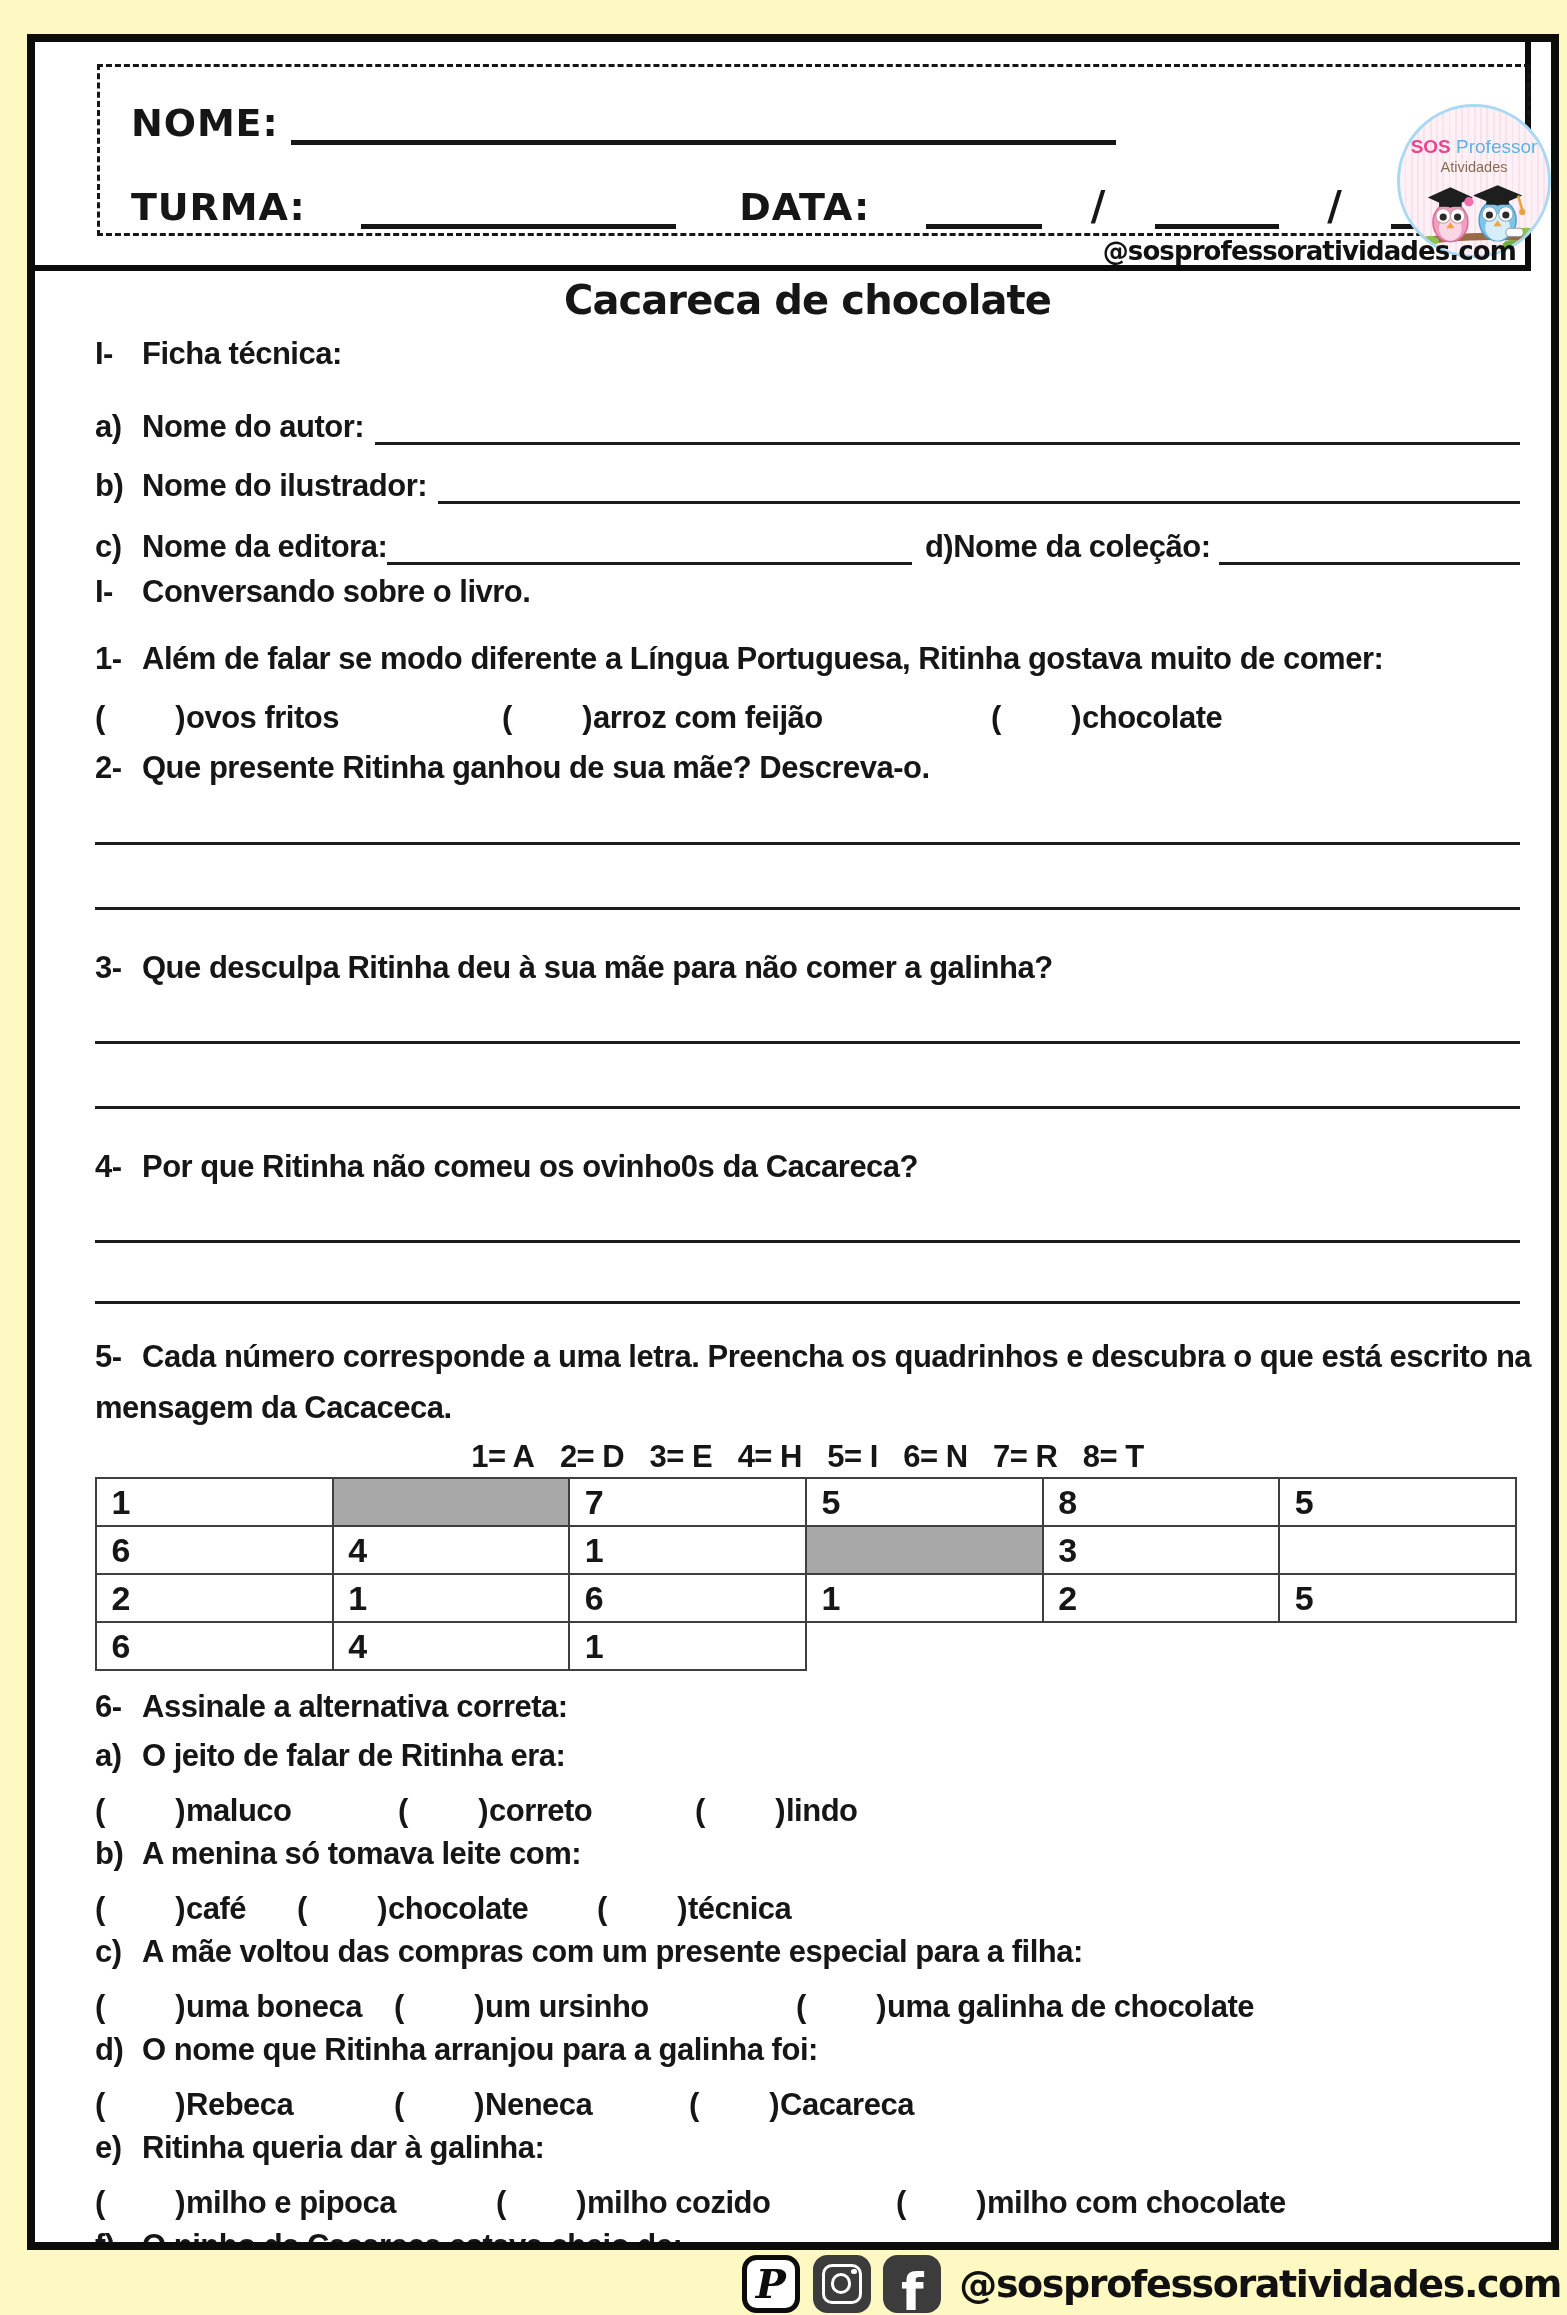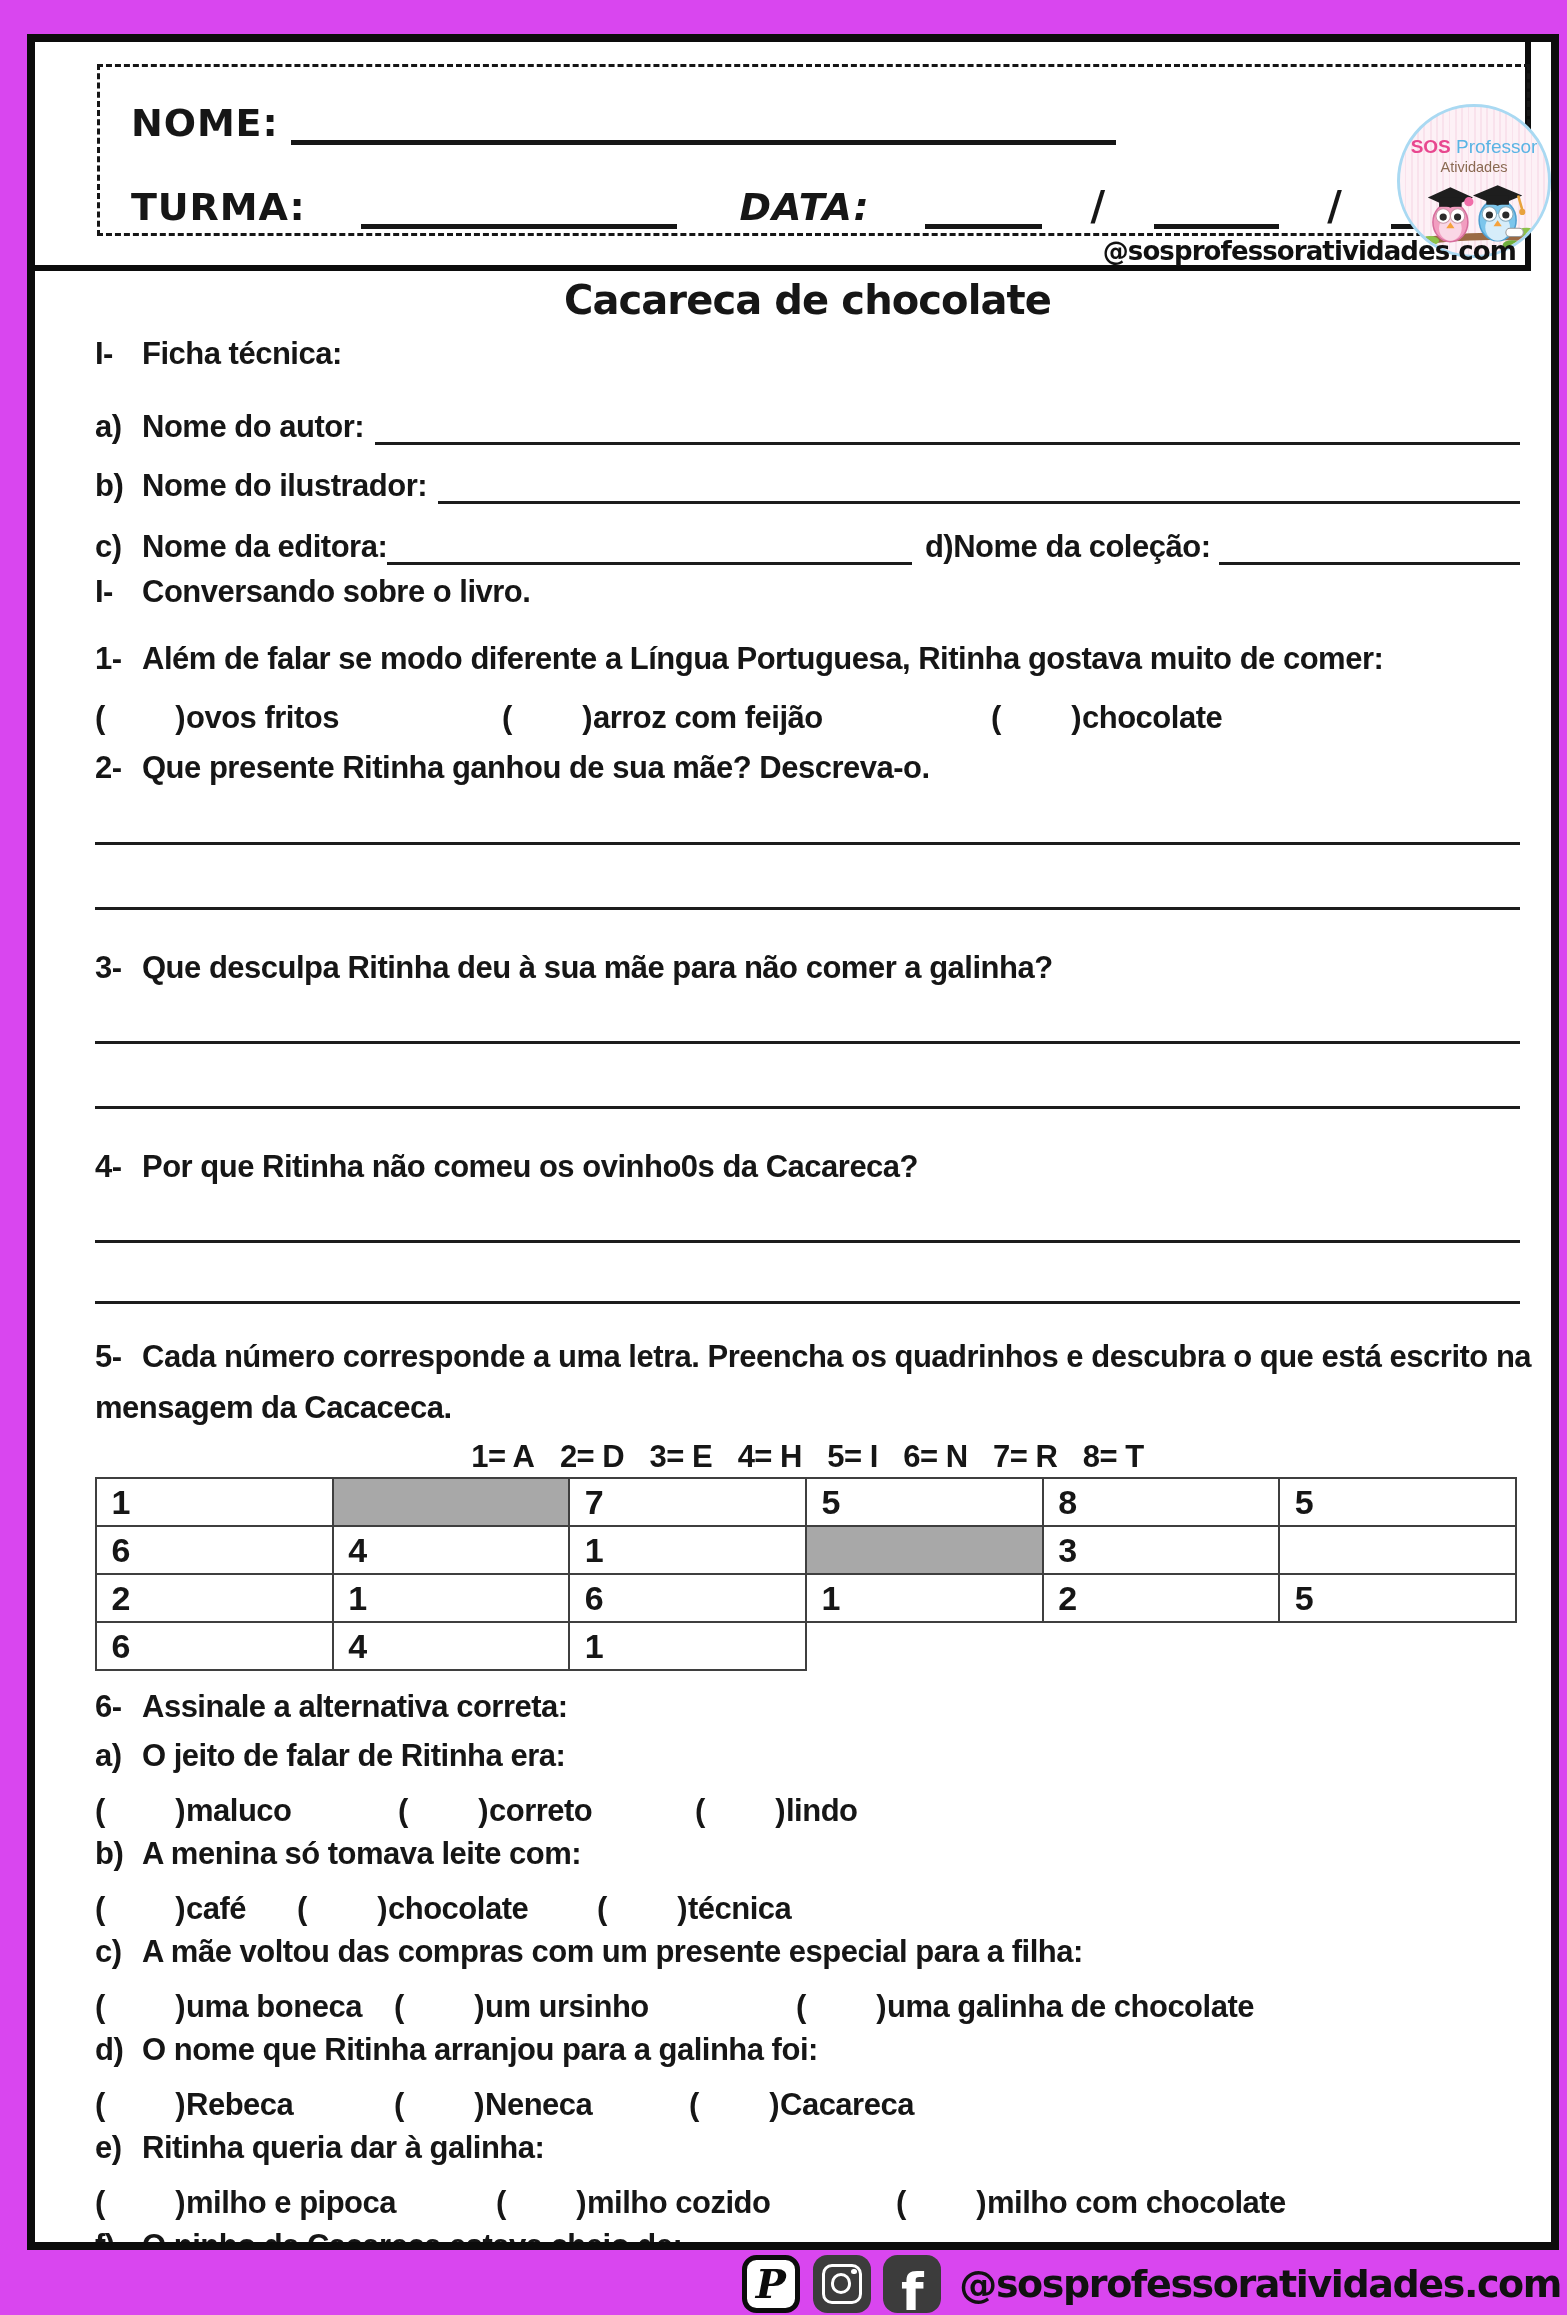--- a/index.html
+++ b/index.html
@@ -1,33 +1,33 @@
 <!DOCTYPE html>
 <html style="font-size:14.5px"><head>
 <meta charset="utf-8">
 <style>
   html,body{margin:0;padding:0;background:#fff;}
-  .page{position:relative;width:1568px;height:2316px;background:#d946ef;overflow:hidden;
+  .page{position:relative;width:1568px;height:2316px;background:#fef9c3;overflow:hidden;
         font-family:"Liberation Sans",sans-serif;color:#161616;}
   
   .frame{position:absolute;left:27px;top:34px;width:1516px;height:2200px;
          border:8.1px solid #0c0c0c;background:#fff;overflow:hidden;}
   
   .header-box{position:absolute;left:0;top:0;width:1490px;height:223px;
               border-right:6.3px solid #0c0c0c;border-bottom:6.3px solid #0c0c0c;background:#fff;}
   .dashed-box{position:absolute;left:62px;top:22px;width:1396px;height:166px;
               border:3.6px dashed #161616;padding:0 0 0 31px;box-sizing:content-box;}
   .hrow{display:flex;align-items:flex-end;font-family:"DejaVu Sans",sans-serif;
         font-weight:bold;font-size:38px;letter-spacing:0.9px;}
   .hrow1{margin-top:33px;}
   .hrow2{margin-top:38px;gap:43px;}
   .hline{border-bottom:5.4px solid #161616;height:40px;display:inline-block;}
   .nome-line{width:825px;margin-left:12.7px;}
   .turma-line{width:362px;margin-left:12.7px;}
-  .data-label{margin-left:20px;font-style:italic;}
+  .data-label{margin-left:20px;}
   .d1{width:134px;margin-left:12.7px;}
   .d2{width:143px;}
   .d3{width:156px;}
   .slash{margin:0 5.4px;font-size:40px;}
   .watermark{position:absolute;right:9px;top:194px;font-family:"DejaVu Sans",sans-serif;
              font-weight:bold;font-size:26px;letter-spacing:-0.9px;color:#111;}
   
   .logo{position:absolute;left:1297px;top:37px;width:148px;height:148px;border-radius:50%;
         border:3.6px solid #a9d9f2;
         background:repeating-linear-gradient(90deg,#fdf1f6 0 4.5px,#f9e2ec 4.5px 6.3px);

